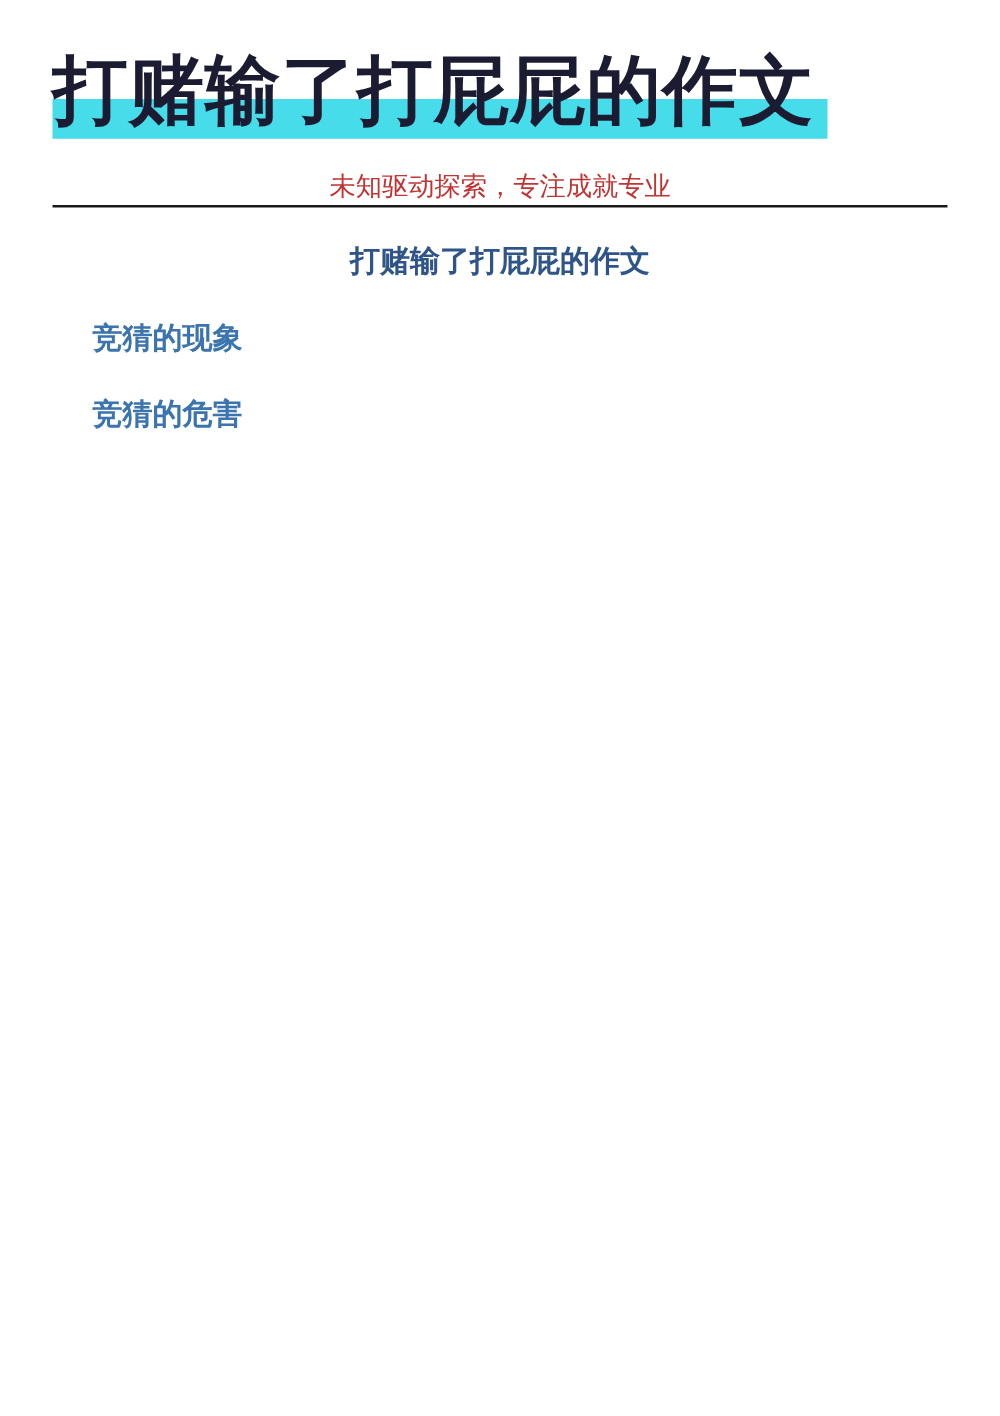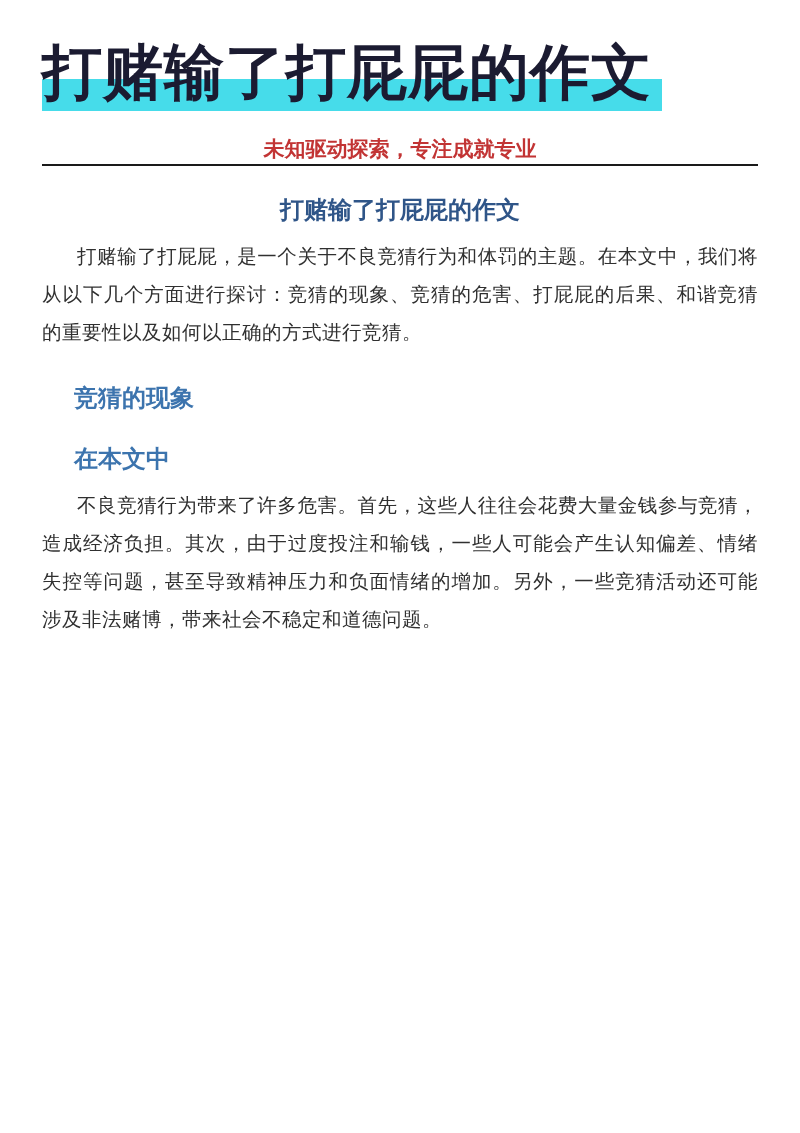--- a/index.html
+++ b/index.html
@@ -28,21 +28,21 @@
     font-size: 60px;
     letter-spacing: 1px;
     color: #1b1b31;
     background: linear-gradient(to bottom, rgba(0,0,0,0) 56%, #46dcea 56%);
     padding: 0 10px 5px 0;
   }
   
   .slogan {
     margin-top: 28px;
     text-align: center;
-    font-weight: bold;
+    font-weight: normal;
     font-size: 21px;
     color: #c23434;
     line-height: 1.15;
   }
   
   .rule {
     margin-top: 3px;
     border-bottom: 2px solid #1a1a1a;
     height: 0;
   }
@@ -84,28 +84,26 @@
     <span class="banner-text">打赌输了打屁屁的作文</span>
   </h1>
 
   <div class="slogan">未知驱动探索，专注成就专业</div>
 
   <div class="rule"></div>
 
   <div class="doc-title">打赌输了打屁屁的作文</div>
 
   <section>
-    <p class="body-par">打赌输了打屁屁，是一个关于不良竞猜行为和体罚的主题。在本文中，我们将从以下几个方面进行探讨：竞猜的现象、竞猜的危害、打屁屁的后果、和谐竞猜的重要性以及如何以正确的方式进行竞猜。</p>
   </section>
 
   <section>
     <h2 class="section-heading">竞猜的现象</h2>
   </section>
 
   <section>
-    <h2 class="section-heading">在本文中</h2>
-    <p class="body-par">不良竞猜行为带来了许多危害。首先，这些人往往会花费大量金钱参与竞猜，造成经济负担。其次，由于过度投注和输钱，一些人可能会产生认知偏差、情绪失控等问题，甚至导致精神压力和负面情绪的增加。另外，一些竞猜活动还可能涉及非法赌博，带来社会不稳定和道德问题。</p>
+    <h2 class="section-heading">竞猜的危害</h2>
   </section>
 
   <section>
   </section>
 
 </div>
 
 </body></html>

